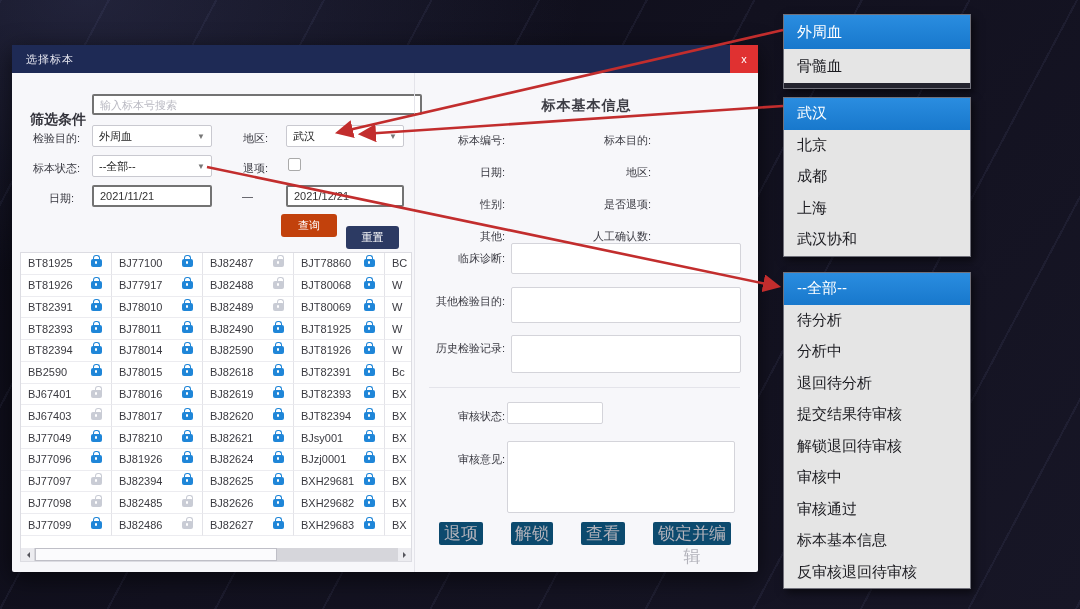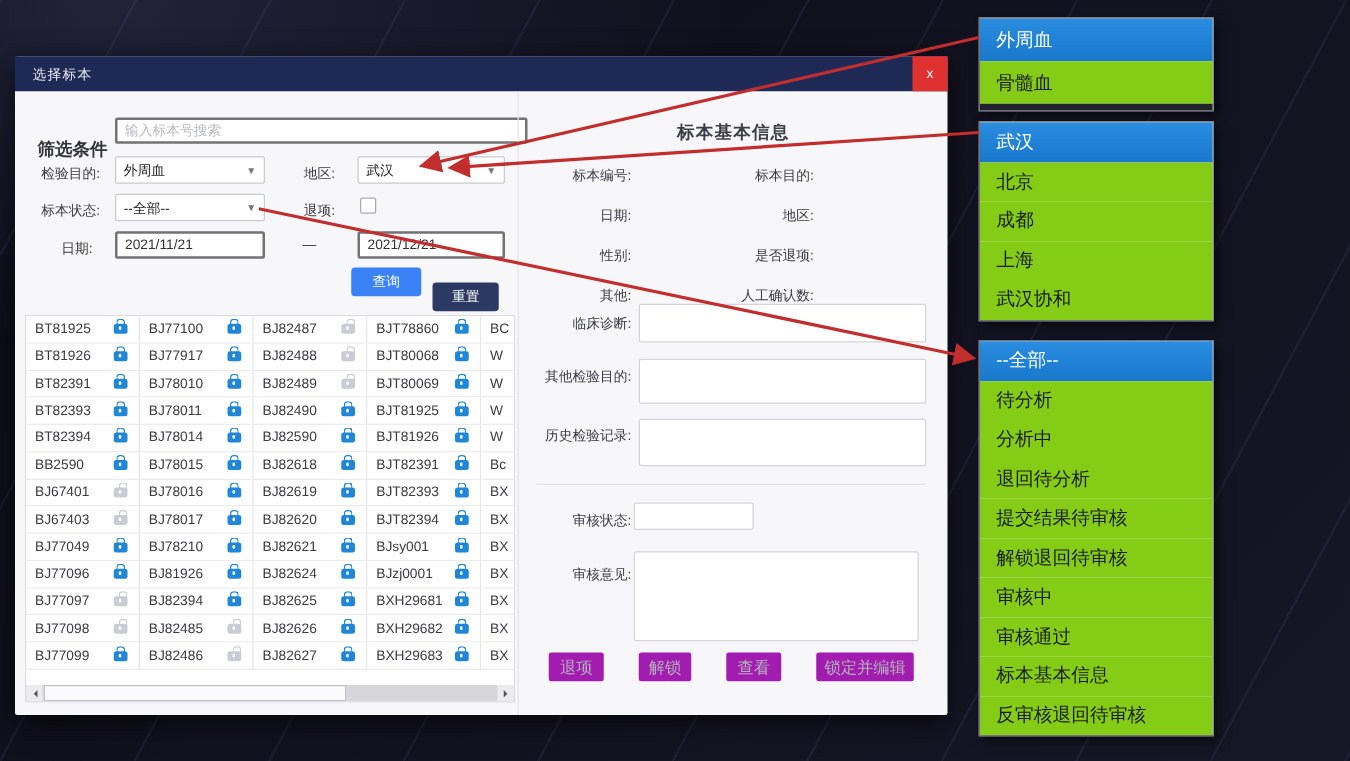--- a/index.html
+++ b/index.html
@@ -23,21 +23,21 @@
   .seclbl { position: absolute; font-size: 14px; color: #34343c; font-weight: 600; }
   .tbox { position: absolute; background: #fff; border: 2px solid #737373; border-radius: 2px;
     font-size: 11px; color: #333; padding: 0 6px; font-family: inherit; }
   input.tbox { outline: none; }
   input.tbox::placeholder { color: #b9b9c2; }
   .ddl { position: absolute; background: #fff; border: 1px solid #c9c9d0; border-radius: 2px;
     font-size: 11px; color: #222; display: flex; align-items: center; padding: 0 6px; cursor: pointer; }
   .ddl .caret { margin-left: auto; font-size: 8px; color: #777; }
   .chk { position: absolute; width: 13px; height: 13px; background: #fff; border: 1px solid #aaa; border-radius: 2px; cursor: pointer; }
   .btn { position: absolute; border: none; border-radius: 3px; font-size: 11px; cursor: pointer; font-family: inherit; }
-  .btn.blue { background: #3b82f6; color: #fff; }
+  .btn.blue { background: #c2410c; color: #fff; }
   .btn.navy { background: #2c3a63; color: #fff; }
   
   .tablewrap { position: absolute; left: 8px; top: 207px; width: 392px; height: 310px;
     background: #fff; border: 1px solid #dcdce2; display: flex; flex-direction: column; overflow: hidden; }
   .tgrid { display: grid; grid-template-columns: repeat(5, 91px); grid-auto-rows: 21.77px;
     height: 284px; overflow: hidden; }
   .cell { display: flex; align-items: center; border-right: 1px solid #e3e3e8;
     border-bottom: 1px solid #ececf0; padding-left: 7px; font-size: 11px; color: #3a3a40;
     white-space: nowrap; cursor: pointer; background: #fff; }
   .cell .id { flex: 1; }
@@ -59,28 +59,28 @@
   
   .infopanel { position: absolute; left: 402px; top: 28px; width: 344px; height: 499px; border-left: 1px solid #e4e4ea; }
   .infotitle { position: absolute; left: 0; top: 24px; width: 100%; text-align: center;
     font-size: 14px; color: #3d3d45; font-weight: 600; letter-spacing: 1px; }
   .fieldgrid { position: absolute; left: 0; top: 60px; display: grid;
     grid-template-columns: 90px 146px; row-gap: 17px; }
   .fieldgrid .fl { font-size: 11px; color: #3a3a42; text-align: right; white-space: nowrap; }
   .ilbl { position: absolute; font-size: 11px; color: #3a3a42; width: 90px; text-align: right; white-space: nowrap; }
   .ibox { position: absolute; background: #fff; border: 1px solid #d4d4da; border-radius: 2px; }
   .divider { position: absolute; left: 14px; right: 18px; top: 314px; height: 1px; background: #e4e4ea; }
-  .gbtn { border: none; border-radius: 2px; background: #a21caf; color: #b2b2ba;
-    font-size: 13px; cursor: pointer; font-family: Liberation Mono, monospace; }
+  .gbtn { border: none; border-radius: 2px; background: #0c4a6e; color: #b2b2ba;
+    font-size: 17px; cursor: pointer; font-family: Liberation Mono, monospace; }
   .btnrow { position: absolute; left: 24px; top: 449px; display: flex; gap: 28px; }
   
   .popup { position: absolute; width: 188px; background: #fdfdfe; border: 1px solid #70707a;
     box-shadow: 3px 4px 8px rgba(0,0,0,.55); }
   .popup-item { font-size: 15px; color: #1b1b20; padding-left: 13px; display: flex;
-    align-items: center; cursor: pointer; background: #84cc16; }
+    align-items: center; cursor: pointer; background: #e5e5e5; }
   .popup-item.selected { background: linear-gradient(180deg, #2a8de0, #1878cc); color: #fff; }
   .popup .clipedge { height: 5px; background: #23232e; }
   .pp1 .popup-item { height: 34px; }
   .pp2 .popup-item, .pp3 .popup-item { height: 31.5px; }
   
   .arrows { position: absolute; inset: 0; pointer-events: none; }
 </style>
 </head>
 <body>
 

